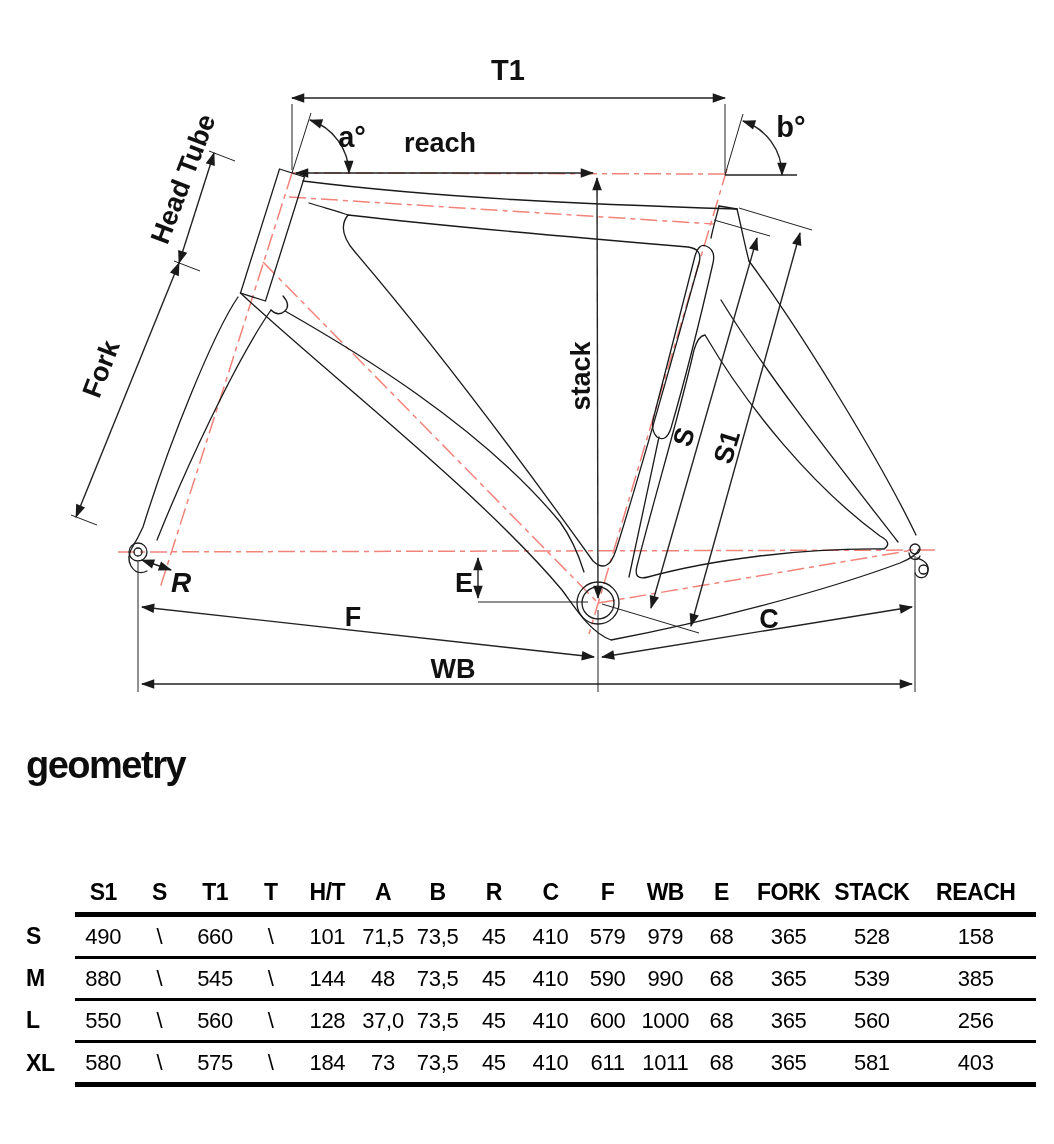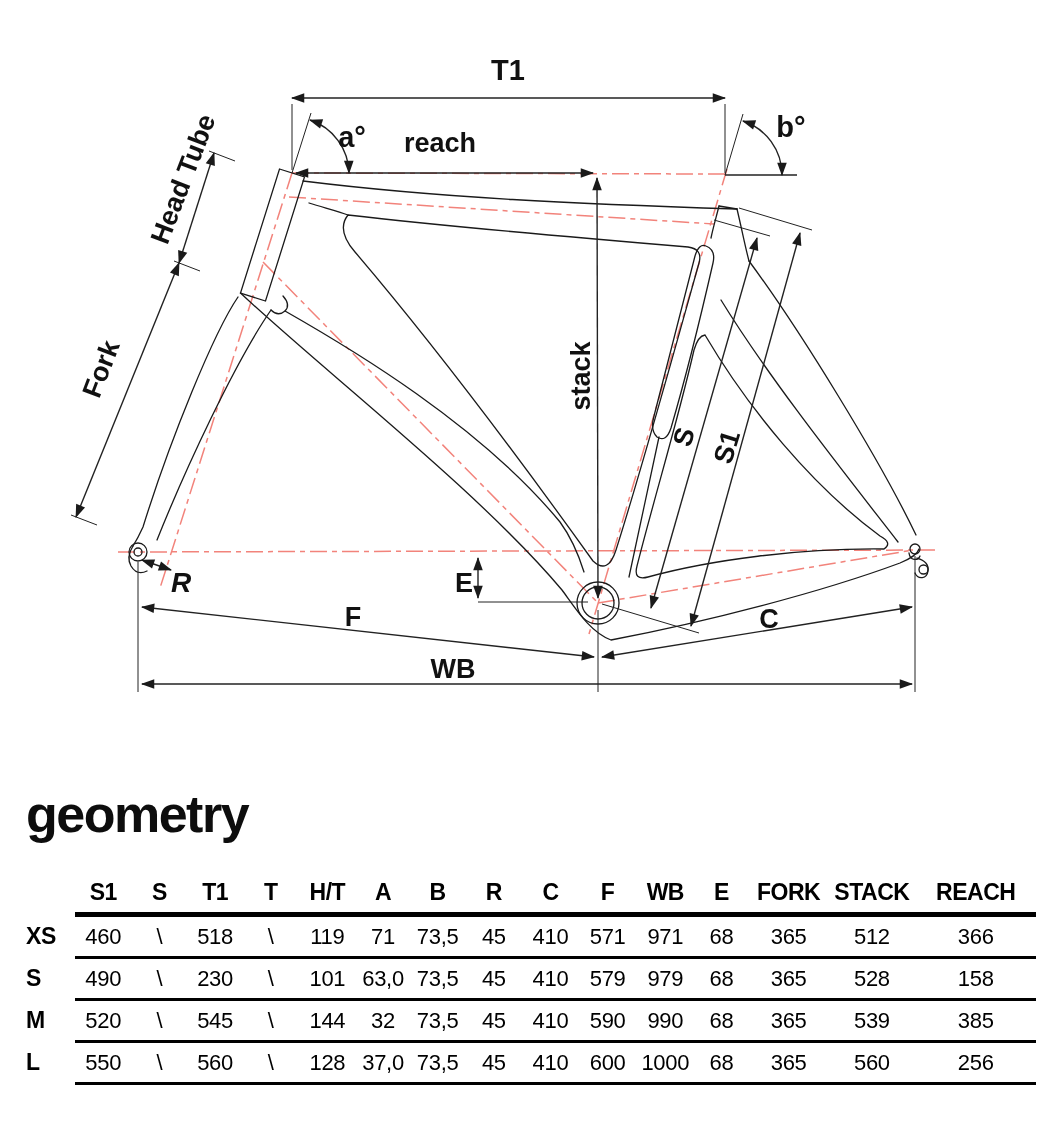--- a/index.html
+++ b/index.html
@@ -6,21 +6,21 @@
   body{width:1054px;height:1144px;position:relative;font-family:"Liberation Sans",sans-serif;}
   #frame-diagram{position:absolute;top:0;left:0;}
   svg text{fill:#111;}
   .lbl{font:700 27px "Liberation Sans",sans-serif;}
   .lbl-big{font:700 29px "Liberation Sans",sans-serif;}
   .lbl-it{font:italic 700 28px "Liberation Sans",sans-serif;}
   .outline{stroke:#1a1a1a;stroke-width:1.3;fill:none;stroke-linecap:round;}
   .dim{stroke:#222;stroke-width:1.4;fill:none;}
   .thin{stroke:#222;stroke-width:1;fill:none;}
   .red{stroke:#f2837b;stroke-width:1.5;fill:none;stroke-dasharray:17 5 5 5;}
-  #page-title{position:absolute;left:26px;top:784px;font-size:52px;font-weight:700;letter-spacing:-1.5px;color:#0d0d0d;}
+  #page-title{position:absolute;left:26px;top:744px;font-size:38px;font-weight:700;letter-spacing:-1.5px;color:#0d0d0d;}
   #geo-table{position:absolute;left:20px;top:872px;width:1016px;border-collapse:collapse;table-layout:fixed;color:#000;}
   #geo-table th{font-size:23px;font-weight:700;padding:0;height:40px;text-align:center;border-bottom:5px solid #000;letter-spacing:-0.5px;}
   #geo-table th.rowlabel-col, #geo-table td.rowlabel{border-bottom:none;text-align:left;padding-left:6px;font-weight:700;font-size:23px;}
   #geo-table td{font-size:22px;font-weight:400;height:37px;text-align:center;border-bottom:3px solid #000;letter-spacing:-0.3px;}
   #geo-table tr.last td{border-bottom:5px solid #000;}
   #geo-table tr.last td.rowlabel{border-bottom:none;}
 </style>
 </head>
 <body>
 
@@ -180,63 +180,45 @@
       <th>F</th>
       <th>WB</th>
       <th>E</th>
       <th>FORK</th>
       <th>STACK</th>
       <th>REACH</th>
     </tr>
   </thead>
   <tbody>
     <tr>
-      <td class="rowlabel">XS</td>
-      <td>460</td>
-      <td>\</td>
-      <td>518</td>
-      <td>\</td>
-      <td>119</td>
-      <td>71</td>
-      <td>73,5</td>
-      <td>45</td>
-      <td>410</td>
-      <td>571</td>
-      <td>971</td>
-      <td>68</td>
-      <td>365</td>
-      <td>512</td>
-      <td>366</td>
-    </tr>
-    <tr>
       <td class="rowlabel">S</td>
       <td>490</td>
       <td>\</td>
-      <td>230</td>
+      <td>660</td>
       <td>\</td>
       <td>101</td>
-      <td>63,0</td>
+      <td>71,5</td>
       <td>73,5</td>
       <td>45</td>
       <td>410</td>
       <td>579</td>
       <td>979</td>
       <td>68</td>
       <td>365</td>
       <td>528</td>
       <td>158</td>
     </tr>
     <tr>
       <td class="rowlabel">M</td>
-      <td>520</td>
+      <td>880</td>
       <td>\</td>
       <td>545</td>
       <td>\</td>
       <td>144</td>
-      <td>32</td>
+      <td>48</td>
       <td>73,5</td>
       <td>45</td>
       <td>410</td>
       <td>590</td>
       <td>990</td>
       <td>68</td>
       <td>365</td>
       <td>539</td>
       <td>385</td>
     </tr>
@@ -251,14 +233,32 @@
       <td>73,5</td>
       <td>45</td>
       <td>410</td>
       <td>600</td>
       <td>1000</td>
       <td>68</td>
       <td>365</td>
       <td>560</td>
       <td>256</td>
     </tr>
+    <tr class="last">
+      <td class="rowlabel">XL</td>
+      <td>580</td>
+      <td>\</td>
+      <td>575</td>
+      <td>\</td>
+      <td>184</td>
+      <td>73</td>
+      <td>73,5</td>
+      <td>45</td>
+      <td>410</td>
+      <td>611</td>
+      <td>1011</td>
+      <td>68</td>
+      <td>365</td>
+      <td>581</td>
+      <td>403</td>
+    </tr>
   </tbody>
 </table>
 
 </body></html>

